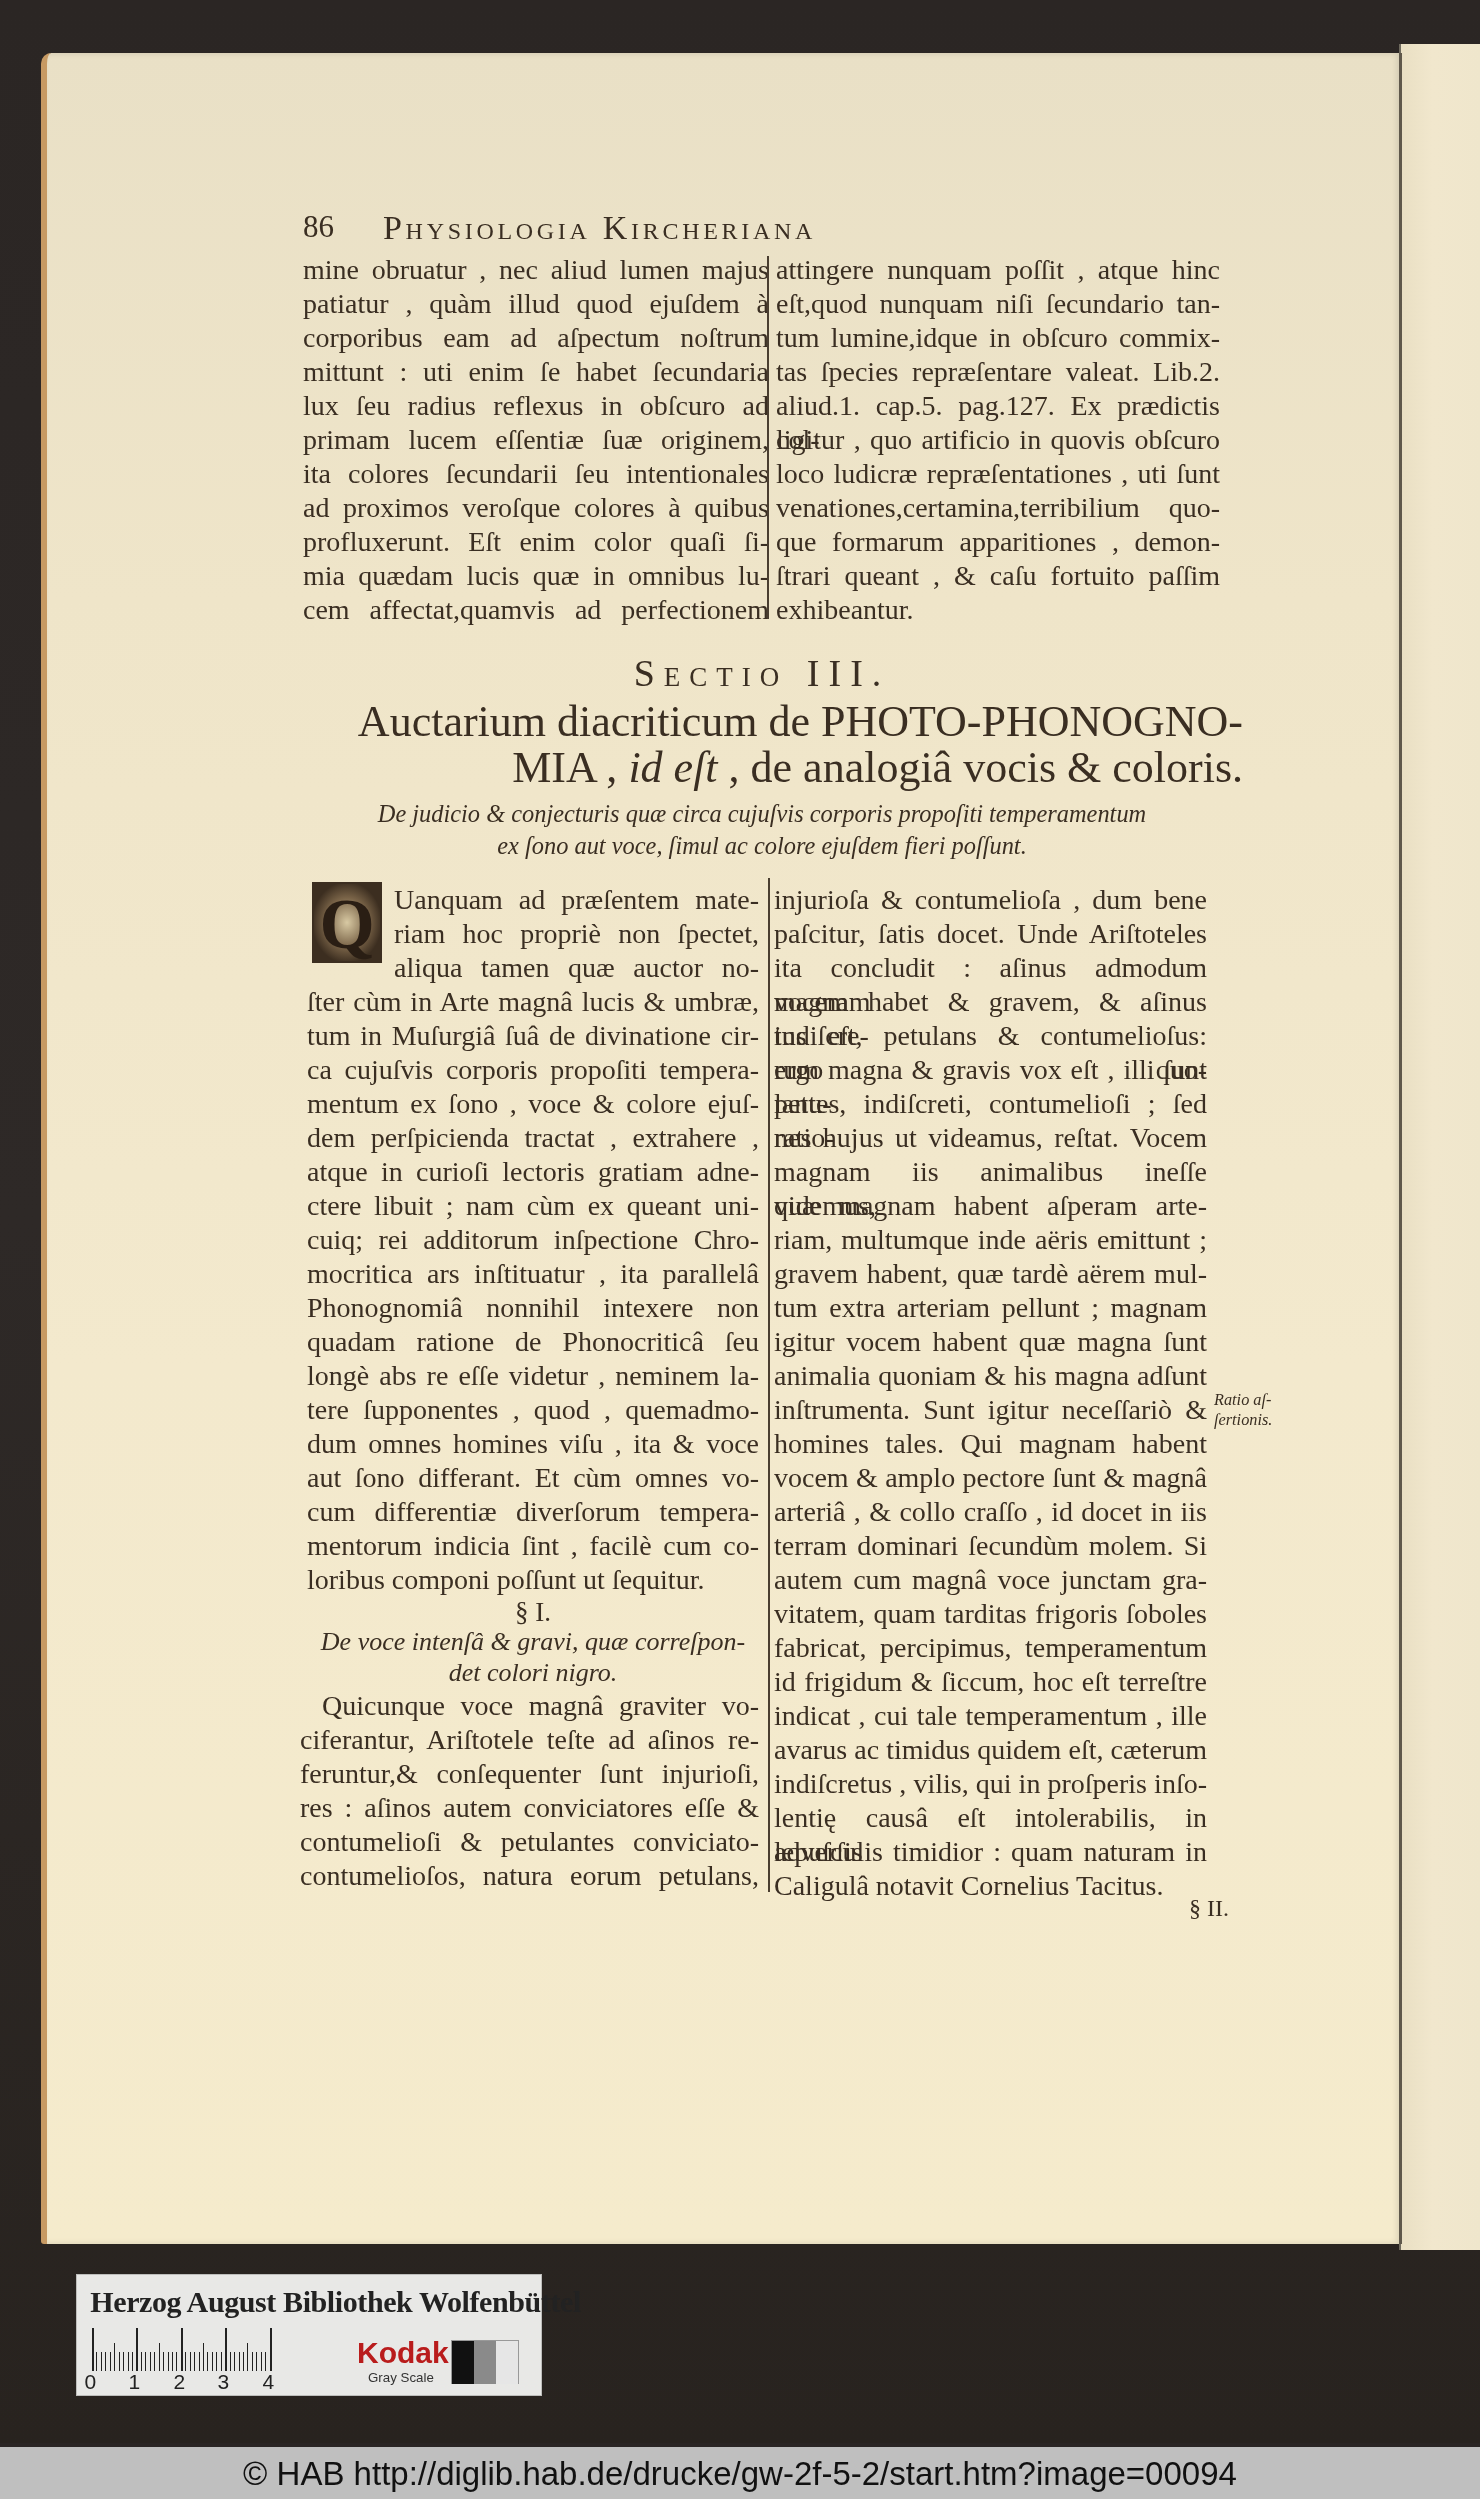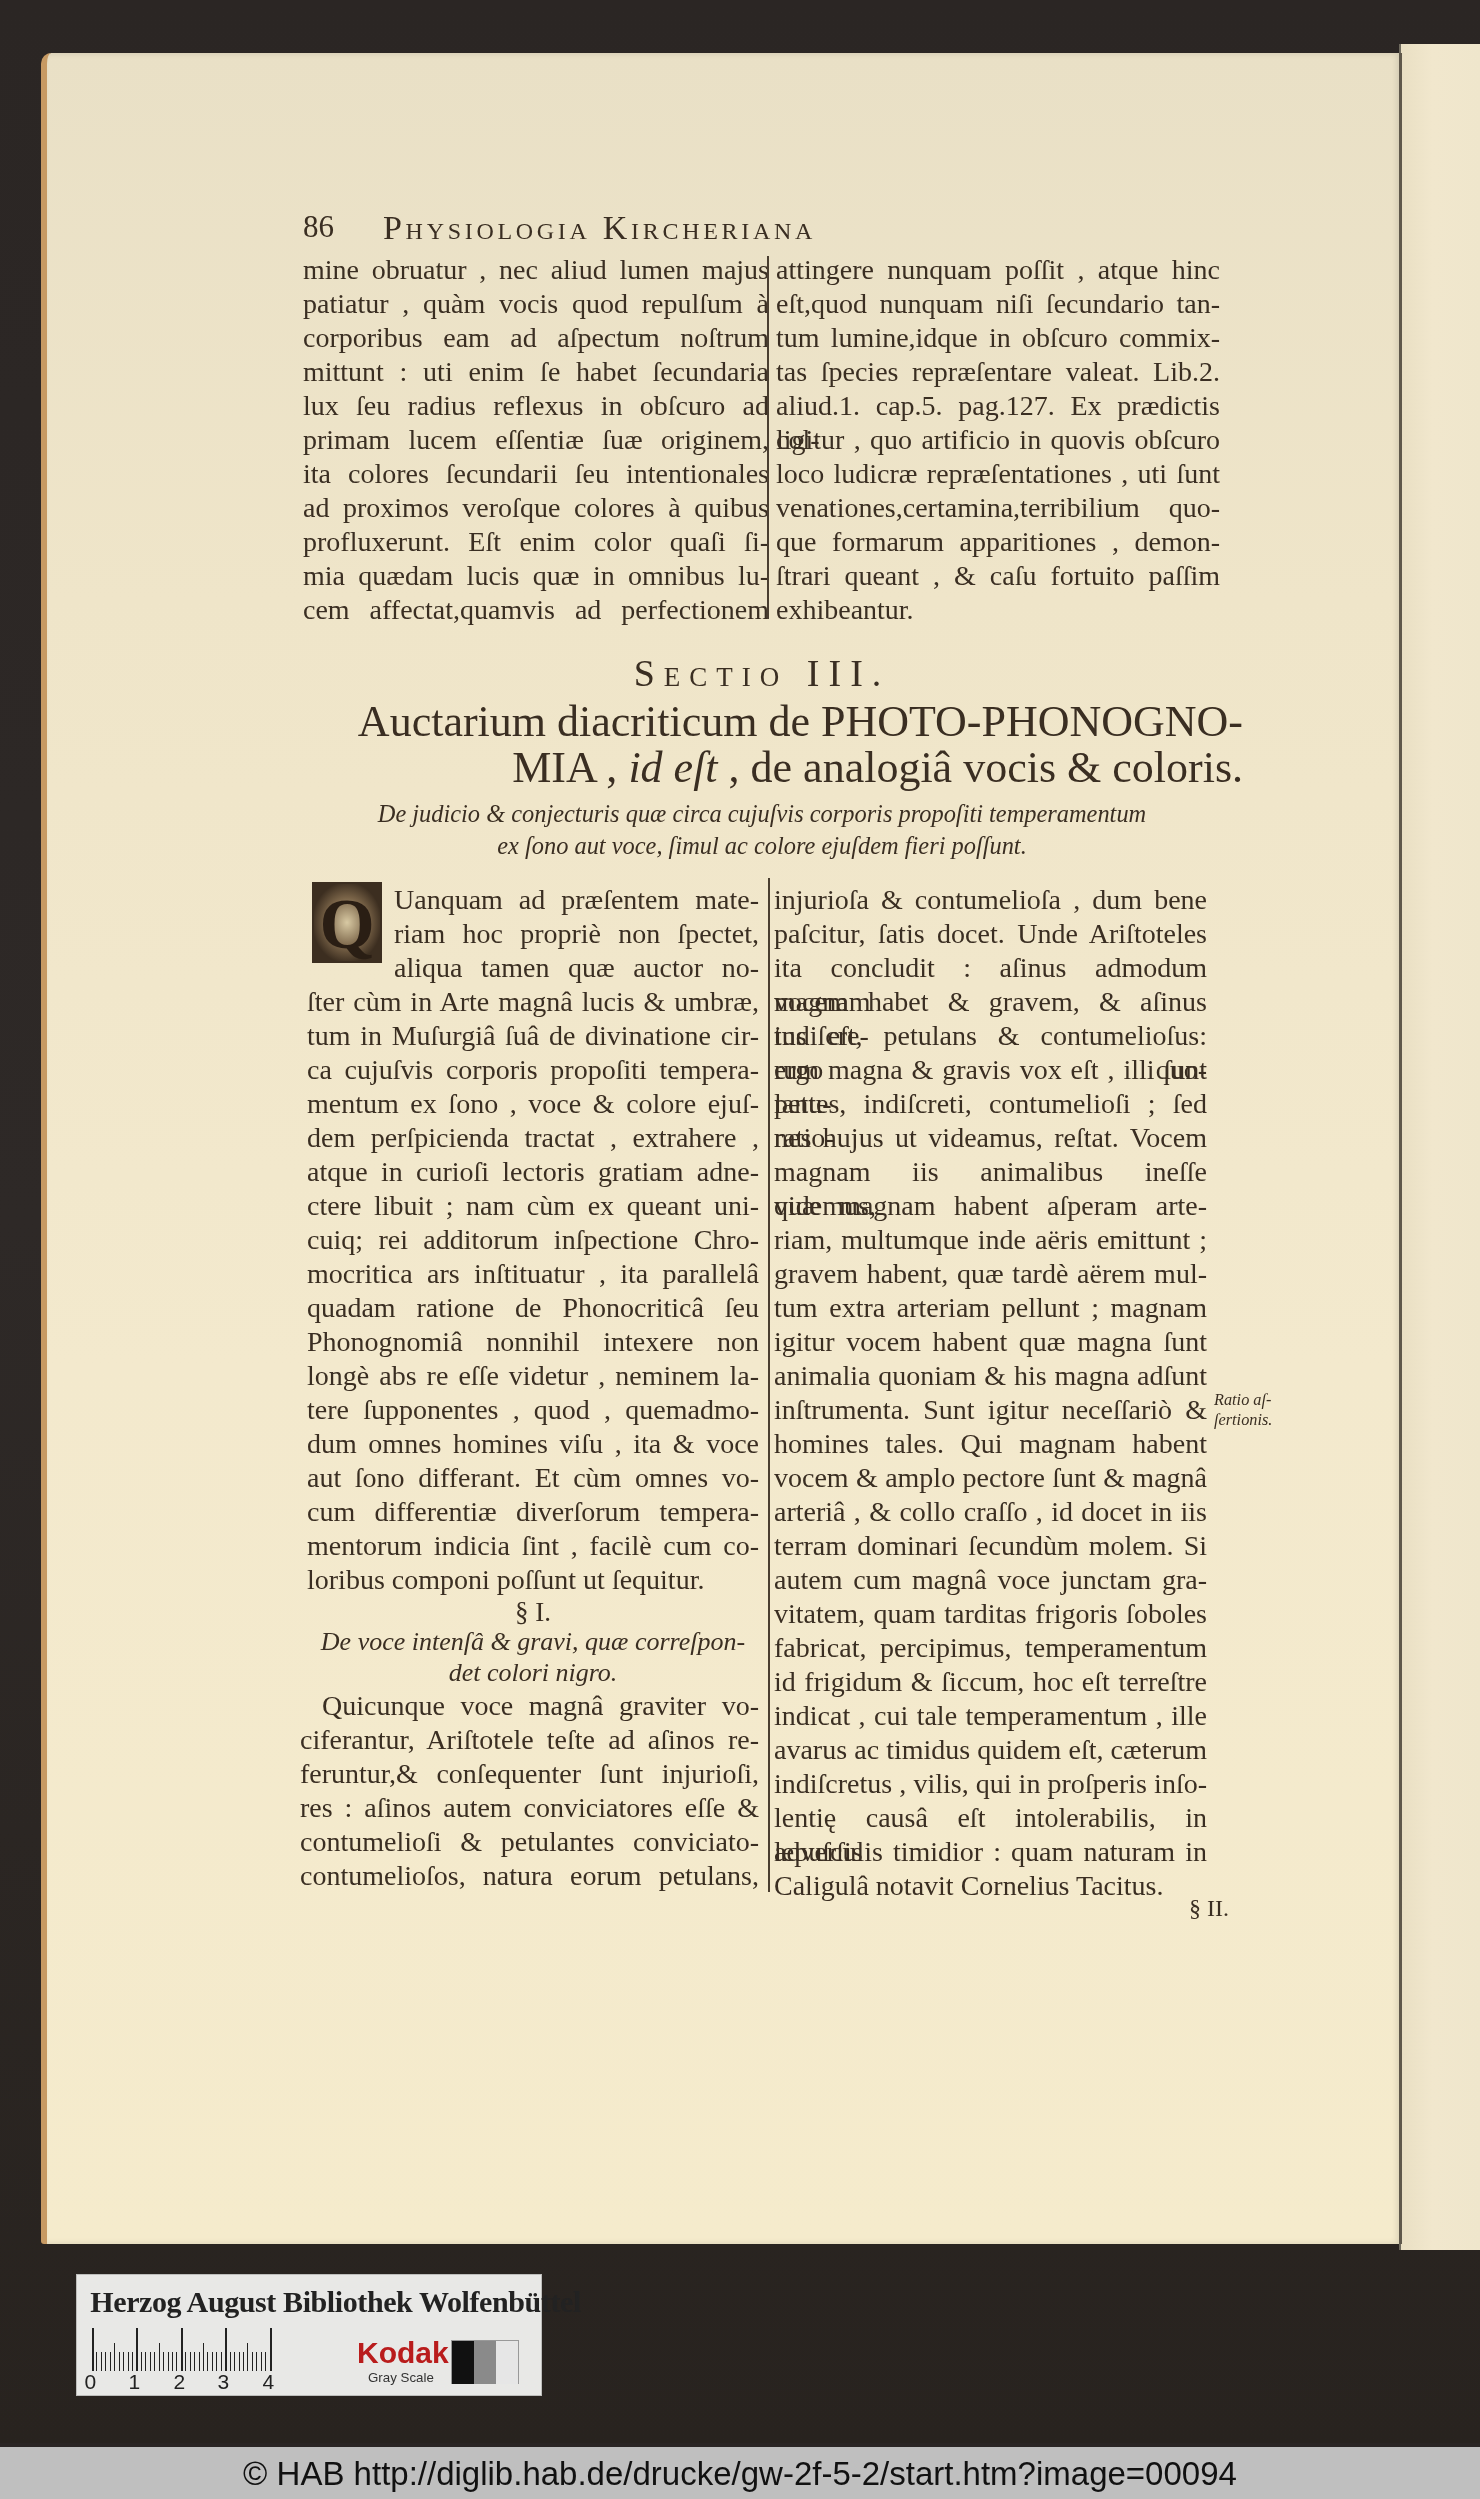--- a/index.html
+++ b/index.html
@@ -121,21 +121,21 @@
   <div class="gutter"></div>
 </div>
 
 <div class="running-head text">
   <span class="folio">86</span>
   <span class="rh-title">Physiologia Kircheriana</span>
 </div>
 
 <div class="col justify text" id="tl" style="left:303px; top:253px; width:466px;">
     <span class="ln">mine obruatur , nec aliud lumen majus</span>
-    <span class="ln">patiatur , quàm vocis quod repulſum à</span>
+    <span class="ln">patiatur , quàm illud quod ejuſdem à</span>
     <span class="ln">corporibus eam ad aſpectum noſtrum</span>
     <span class="ln">mittunt : uti enim ſe habet ſecundaria</span>
     <span class="ln">lux ſeu radius reflexus in obſcuro ad</span>
     <span class="ln">primam lucem eſſentiæ ſuæ originem,</span>
     <span class="ln">ita colores ſecundarii ſeu intentionales</span>
     <span class="ln">ad proximos veroſque colores à quibus</span>
     <span class="ln">profluxerunt.  Eſt enim color quaſi ſi-</span>
     <span class="ln">mia quædam lucis quæ in omnibus lu-</span>
     <span class="ln">cem affectat,quamvis ad perfectionem</span>
   </div>
@@ -172,22 +172,22 @@
     <span class="ln" style="padding-left: 87px;">aliqua tamen quæ auctor no-</span>
     <span class="ln">ſter cùm in Arte magnâ lucis &amp; umbræ,</span>
     <span class="ln">tum in Muſurgiâ ſuâ de divinatione cir-</span>
     <span class="ln">ca cujuſvis corporis propoſiti tempera-</span>
     <span class="ln">mentum ex ſono , voce &amp; colore ejuſ-</span>
     <span class="ln">dem perſpicienda tractat , extrahere ,</span>
     <span class="ln">atque in curioſi lectoris gratiam adne-</span>
     <span class="ln">ctere libuit ; nam cùm ex queant uni-</span>
     <span class="ln">cuiq; rei additorum inſpectione Chro-</span>
     <span class="ln">mocritica ars inſtituatur , ita parallelâ</span>
+    <span class="ln">Phonognomiâ nonnihil intexere non</span>
     <span class="ln">quadam ratione de Phonocriticâ ſeu</span>
-    <span class="ln">Phonognomiâ nonnihil intexere non</span>
     <span class="ln">longè abs re eſſe videtur , neminem la-</span>
     <span class="ln">tere ſupponentes , quod , quemadmo-</span>
     <span class="ln">dum omnes homines viſu , ita &amp; voce</span>
     <span class="ln">aut ſono differant.   Et cùm omnes vo-</span>
     <span class="ln">cum differentiæ diverſorum tempera-</span>
     <span class="ln">mentorum indicia ſint , facilè cum co-</span>
     <span class="ln" style="text-align-last: left;">loribus componi poſſunt ut ſequitur.</span>
   </div>
 <div class="centered-small text" style="left:307px; top:1597px; width:452px;">§ I.</div>
 <div class="centered-small text it" style="left:307px; top:1627px; width:452px; font-size:26px;">De voce intenſâ &amp; gravi, quæ correſpon-</div>

